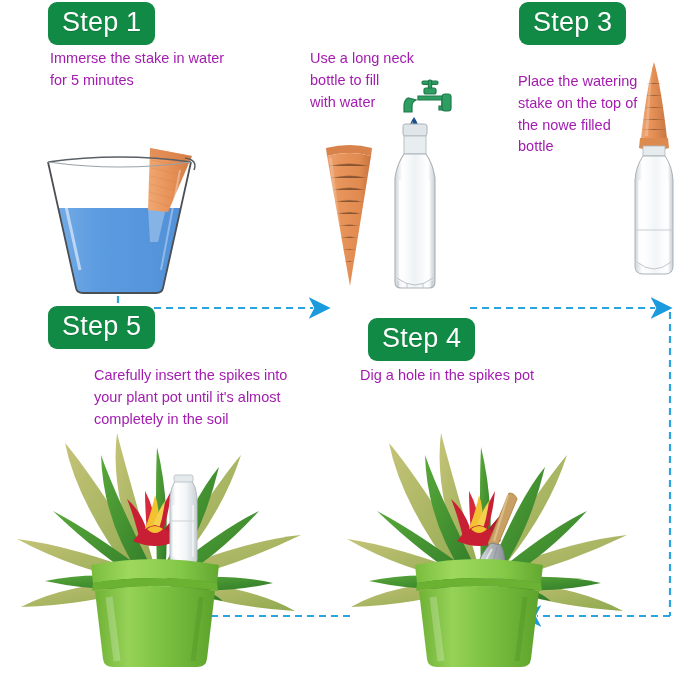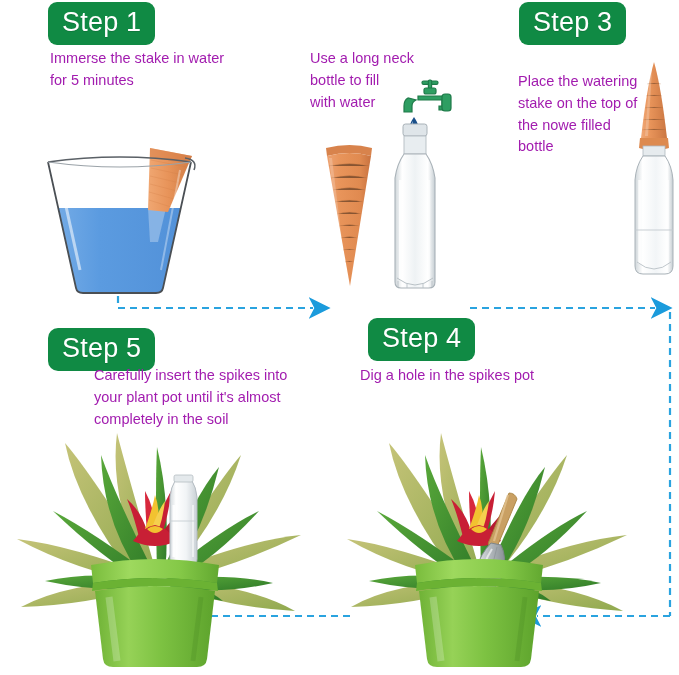--- a/index.html
+++ b/index.html
@@ -44,21 +44,21 @@
     line-height: 1.5;
     white-space: pre-line;
   }
   
   #badge-1 { left: 48px;  top: 2px; }
   #text-1  { left: 50px;  top: 48px;  width: 250px; }
   #badge-2 { left: 318px; top: 2px; }
   #text-2  { left: 310px; top: 48px;  width: 150px; }
   #badge-3 { left: 519px; top: 2px; }
   #text-3  { left: 518px; top: 48px;  width: 160px; margin-top: 23px; }
-  #badge-5 { left: 48px;  top: 328px; border-radius: 10px; }
+  #badge-5 { left: 48px;  top: 306px; }
   #text-5  { left: 46px;  top: 365px; width: 250px; margin-left: 48px; }
   #badge-4 { left: 368px; top: 318px; }
   #text-4  { left: 360px; top: 365px; width: 260px; }
 
   
   .art { position: absolute; }
   #art-beaker  { left: 30px;  top: 130px; width: 230px; height: 170px; }
   #art-cone2   { left: 320px; top: 140px; width: 60px;  height: 150px; }
   #art-bottle2 { left: 385px; top: 120px; width: 60px;  height: 175px; }
   #art-faucet  { left: 396px; top: 78px;  width: 68px;  height: 58px; }

